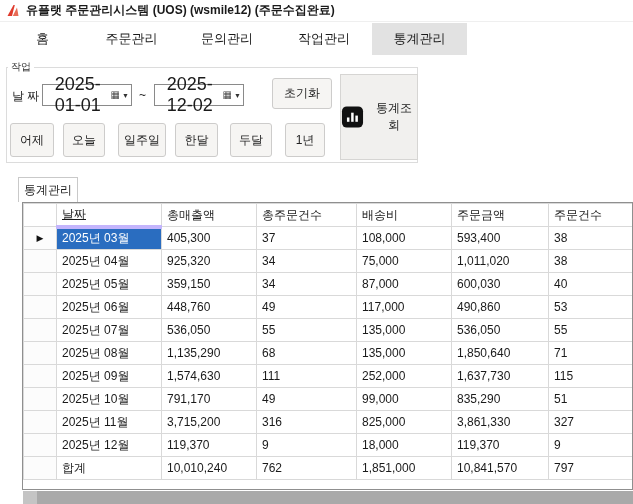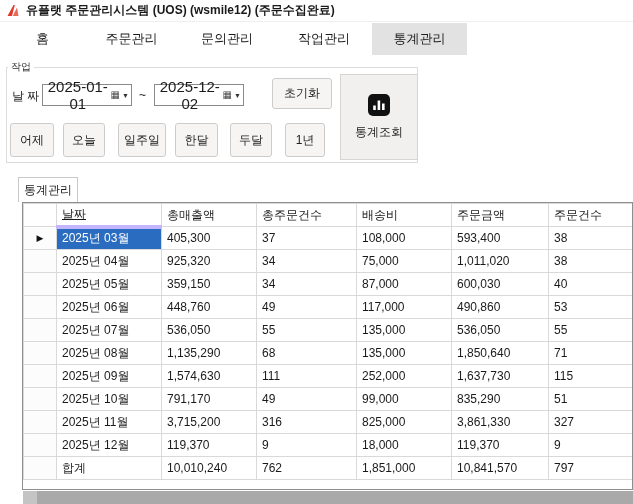--- a/index.html
+++ b/index.html
@@ -32,31 +32,31 @@
   #workbox-label{
     position:absolute;left:8px;top:60px;background:#fff;padding:0 3px;
     font-size:10px;color:#333;
   }
   .wb{position:absolute;box-sizing:border-box;text-align:center;}
   .lbl{font-size:12px;color:#222;}
   .dateinput{
     border:1px solid #8a8a8a;background:#fff;height:22px;width:90px;
     display:flex;align-items:center;padding:0 2px 0 4px;gap:2px;
   }
-  .dateinput .val{flex:1;font-size:15px;}
+  .dateinput .val{flex:1;font-size:18px;}
   .dateinput .cal{font-size:10px;color:#444;line-height:1;}
   .dateinput .arr{font-size:7px;color:#333;line-height:1;}
   .btn{
     background:#f6f5f3;border:1px solid #cdcccb;border-radius:3px;
     display:flex;align-items:center;justify-content:center;
     font-size:12px;color:#222;cursor:default;
   }
   #query-btn{
     background:#f1f0ee;border:1px solid #d6d5d3;
-    display:flex;flex-direction:column;align-items:center;justify-content:center;gap:7px;
+    display:flex;flex-direction:row;align-items:center;justify-content:center;gap:7px;
     font-size:12px;color:#222;
   }
   
   #subtab{
     position:absolute;left:18px;top:177px;width:60px;height:25px;
     border:1px solid #c9c9c9;border-bottom:none;background:#fff;
     display:flex;align-items:center;justify-content:center;font-size:12px;box-sizing:border-box;
   }
   
   #grid{

